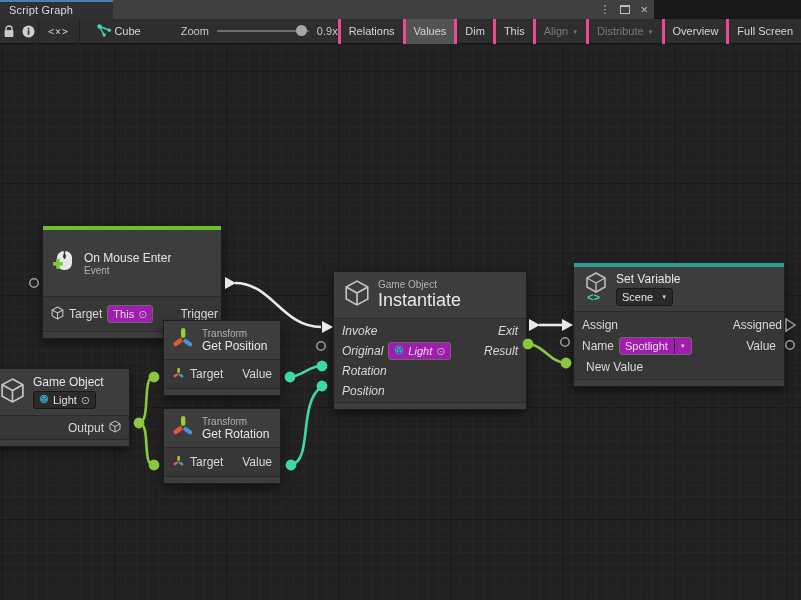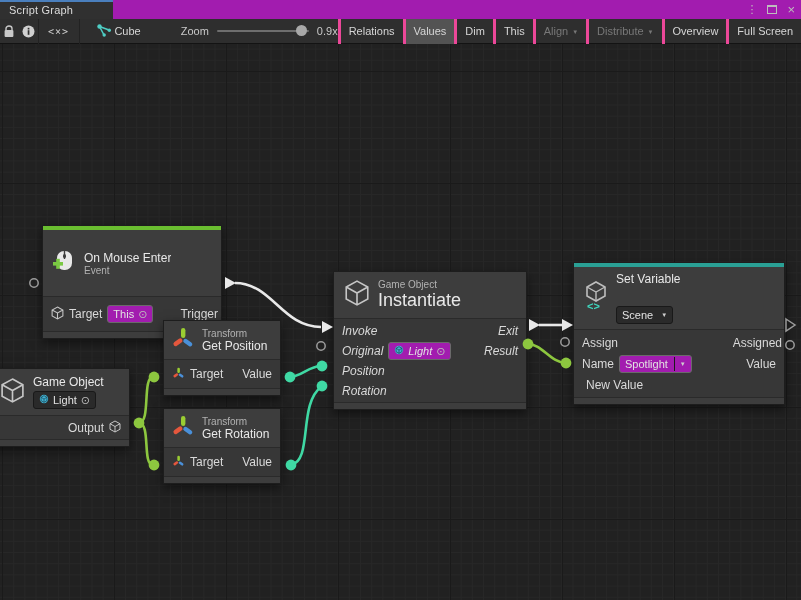--- a/index.html
+++ b/index.html
@@ -1,21 +1,21 @@
 <!DOCTYPE html>
 <html><head>
 <meta charset="utf-8">
 <style>
   * { margin:0; padding:0; box-sizing:border-box; }
   html,body { width:801px; height:600px; background:#111; overflow:hidden;
               font-family:"Liberation Sans","DejaVu Sans",sans-serif; }
   #stage { position:relative; width:801px; height:600px; overflow:hidden; background:#181818; }
 
   
-  .titlebar { position:absolute; left:0; top:0; width:801px; height:19px; background:#a21caf; }
+  .titlebar { position:absolute; left:0; top:0; width:654px; height:19px; background:#404040; }
   .tab { position:absolute; left:0; top:0; width:113px; height:19px; background:#303030;
          border-top:2px solid #4a7fbd; color:#dcdcdc; font-size:11px; line-height:17px;
          padding-left:9px; letter-spacing:.2px; }
   .win-controls { position:absolute; right:6px; top:0; height:19px; display:flex; align-items:center; gap:10px; color:#bdbdbd; }
   .win-menu { font-size:11px; }
   .win-max  { width:10px; height:9px; border:1px solid #bdbdbd; border-top-width:2px; }
   .win-close{ font-size:13px; line-height:10px; }
 
   
   .toolbar { position:absolute; left:0; top:19px; width:801px; height:25px; background:#2e2e2e;
@@ -308,40 +308,40 @@
                 <circle cx="12" cy="12" r="10" fill="#3fb3d4"></circle>
                 <path d="M12 4 L19 8 V16 L12 20 L5 16 V8 Z M5 8 L12 12 L19 8 M12 12 V20" fill="none" stroke="#1c3f4d" stroke-width="1.6"></path>
               </svg>
           </span>
           <span>Light</span>
           <span class="pick">⊙</span>
         </span>
         <span class="right">Result</span>
       </div>
       <div class="row">
+        <span>Rotation</span>
+      </div>
+      <div class="row">
         <span>Position</span>
-      </div>
-      <div class="row">
-        <span>Rotation</span>
       </div>
     </div>
     <div class="foot" style="position:absolute; bottom:0; left:0; right:0;"></div>
   </div>
 
   <div class="node" style="left:573px; top:262px; width:212px;">
     <div class="accent" style="background:#2aa095;"></div>
     <div class="head" style="padding:5px 10px;">
       <span>
         <svg width="24" height="30" viewBox="0 0 24 30">
           <path d="M12 1 L21 6 V15 L12 20 L3 15 V6 Z" fill="none" stroke="#bdbdbd" stroke-width="1.6"></path>
           <path d="M3 6 L12 11 L21 6 M12 11 V20" fill="none" stroke="#bdbdbd" stroke-width="1.4"></path>
           <text x="3" y="29" font-size="11" font-weight="bold" fill="#3fd9c0">&lt;&gt;</text>
         </svg>
       </span>
-      <div class="head-col" style="gap:20px;">
+      <div class="head-col" style="gap:2px;">
         <span class="node-title">Set Variable</span>
         <span class="chip" style="align-self:flex-start;">
           <span>Scene</span>
           <span class="dd" style="border:none; padding-left:2px;">▼</span>
         </span>
       </div>
     </div>
     <div class="body" style="padding:3px 0;">
       <div class="row">
         <span>Assign</span>

